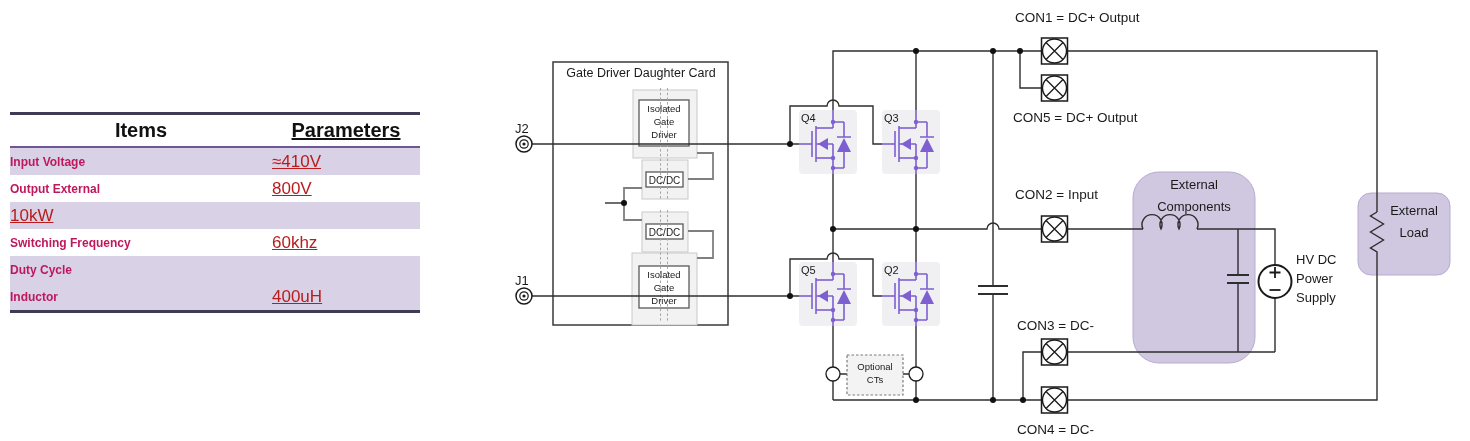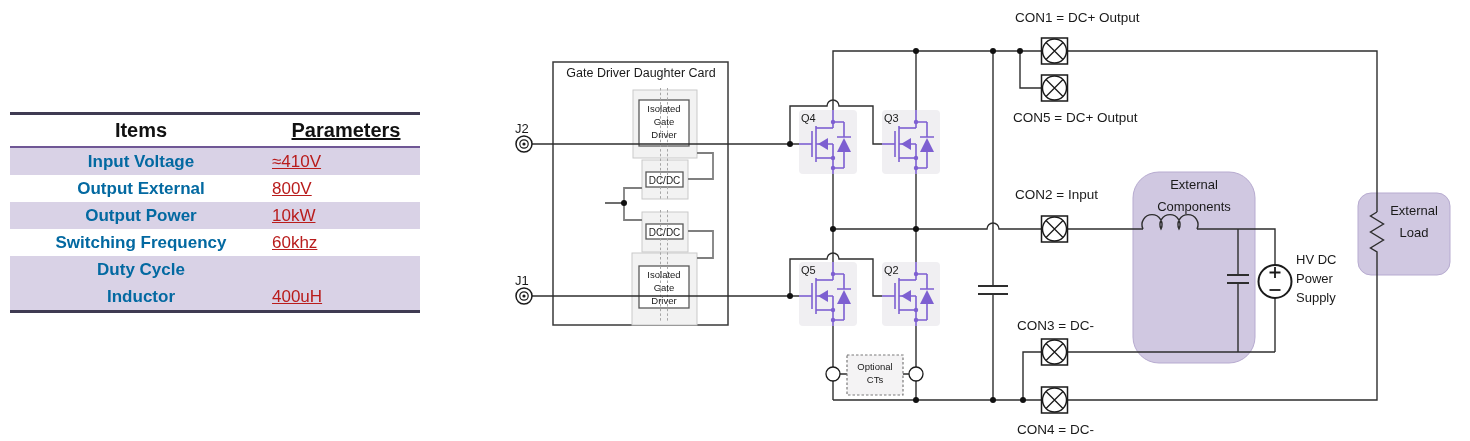--- a/index.html
+++ b/index.html
@@ -7,21 +7,21 @@
           font-family:"Liberation Sans", sans-serif;}
   .circuit-svg{position:absolute;left:0;top:0;}
   
   .param-table{position:absolute;left:10px;top:112px;width:410px;
                border-top:3px solid #3f3b52;border-bottom:3px solid #3f3b52;}
   .pt-head{display:flex;height:31px;border-bottom:2px solid #6f5795;align-items:center;}
   .pt-head .c1,.pt-head .c2{font-weight:bold;font-size:20px;color:#111;text-align:center;}
   .c1{width:262px;} .c2{width:148px;text-decoration:underline;}
   .pt-row{display:flex;height:27px;align-items:center;}
   .pt-row.shade{background:#d9d2e6;}
-  .pt-row .c1{font-weight:bold;font-size:17px;color:#0369a1;text-align:center;}
+  .pt-row .c1{font-weight:bold;font-size:12px;color:#be185d;text-align:left;}
   .pt-row .c2{font-size:17px;color:#b91c1c;text-align:left;}
   
   text{fill:#1a1a1a;font-family:"Liberation Sans", sans-serif;}
   .lbl13{font-size:13.5px;}
   .mid{text-anchor:middle;}
 </style>
 </head>
 <body>
 
 <div class="canvas">
@@ -33,21 +33,20 @@
     </div>
     <div class="pt-row shade">
       <div class="c1">Input Voltage</div>
       <div class="c2">≈410V</div>
     </div>
     <div class="pt-row">
       <div class="c1">Output External</div>
       <div class="c2">800V</div>
     </div>
     <div class="pt-row shade">
-      <div class="c1">Output Power</div>
       <div class="c2">10kW</div>
     </div>
     <div class="pt-row">
       <div class="c1">Switching Frequency</div>
       <div class="c2">60khz</div>
     </div>
     <div class="pt-row shade">
       <div class="c1">Duty Cycle</div>
     </div>
     <div class="pt-row shade">

